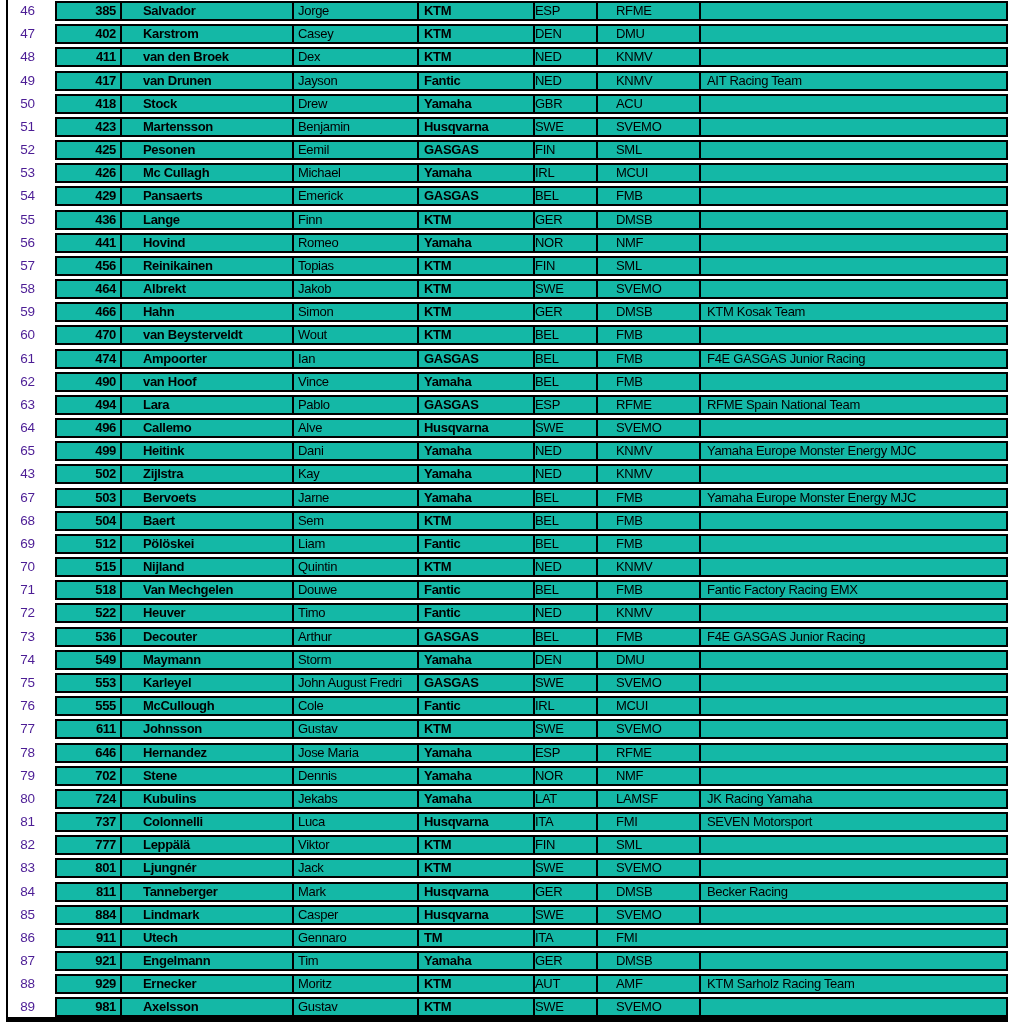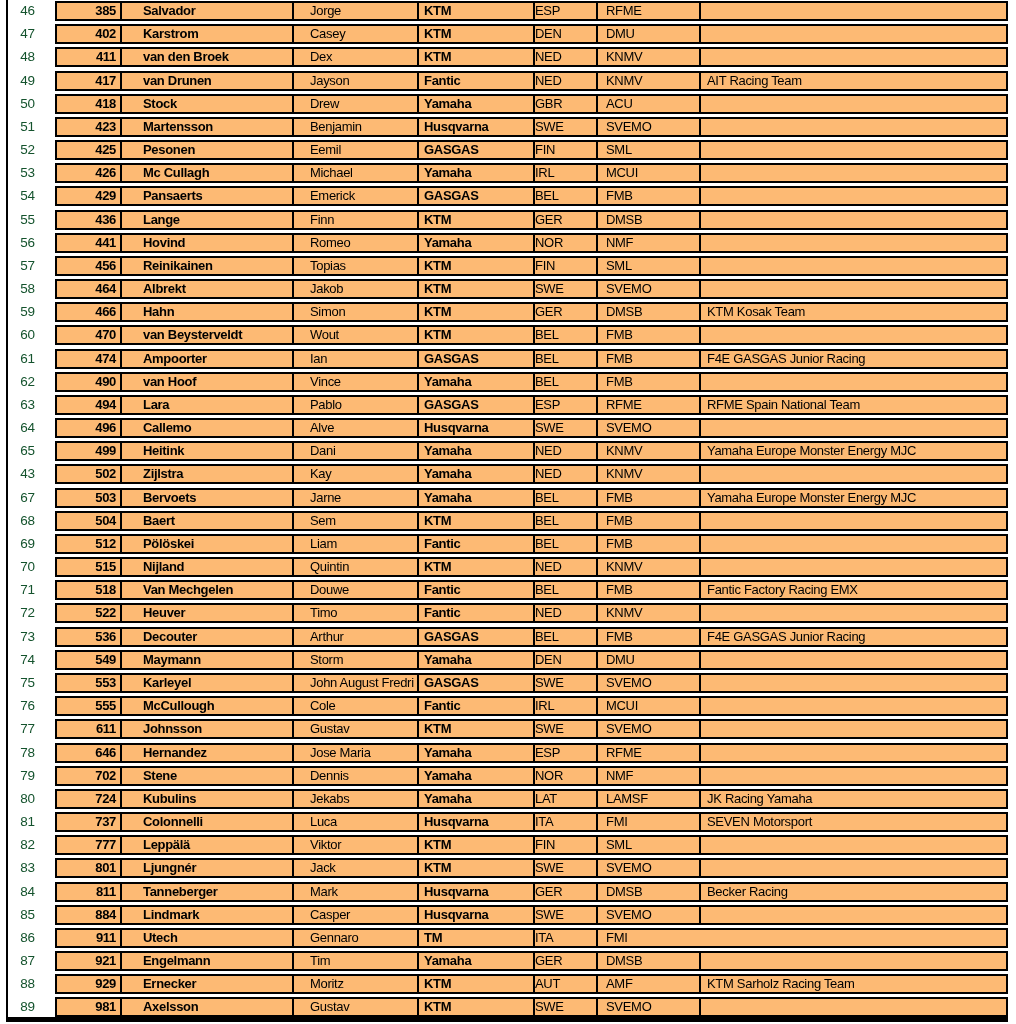--- a/index.html
+++ b/index.html
@@ -2,33 +2,33 @@
 <html><head>
 <meta charset="utf-8">
 <style>
   html,body{margin:0;padding:0;background:#ffffff;}
   #page{position:relative;width:1016px;height:1024px;background:#ffffff;overflow:hidden;
         font-family:"Liberation Sans",sans-serif;color:#000;}
   #sheet-edge{position:absolute;left:6px;top:0;width:2px;height:1022px;background:#000;}
   #rows{position:absolute;left:0;top:1px;width:1016px;}
   .row{height:23.18px;display:flex;}
   .gutter{width:55px;box-sizing:border-box;text-align:center;line-height:20px;
-          font-size:13.5px;letter-spacing:-0.2px;color:#14532d;}
+          font-size:13.5px;letter-spacing:-0.2px;color:#4c1d95;}
   .box{width:953px;height:20px;box-sizing:border-box;border:2px solid #000;
-       display:flex;background:#fdba74;}
+       display:flex;background:#14b8a6;}
   .c{box-sizing:border-box;height:100%;border-right:2px solid #000;display:flex;
      align-items:center;overflow:hidden;white-space:nowrap;font-size:13px;
      letter-spacing:-0.3px;line-height:16px;}
   .c:last-child{border-right:none;}
   .c-num{width:65px;justify-content:flex-end;padding-right:4px;font-weight:bold;}
   .c-last{width:172px;padding-left:21px;font-weight:bold;}
-  .c-first{width:125px;padding-left:16px;}
+  .c-first{width:125px;padding-left:4px;}
   .c-brand{width:116px;padding-left:5px;font-weight:bold;}
   .c-cty{width:63px;}
-  .c-fed{width:103px;padding-left:8px;}
+  .c-fed{width:103px;padding-left:18px;}
   .c-team{flex:1;padding-left:6px;}
   #bottom-bar{position:absolute;left:6px;top:1017px;width:1002px;height:5px;background:#000;}
 </style>
 </head>
 <body>
 
 <div id="page">
   <div id="sheet-edge"></div>
   <div id="rows">
       <div class="row">

